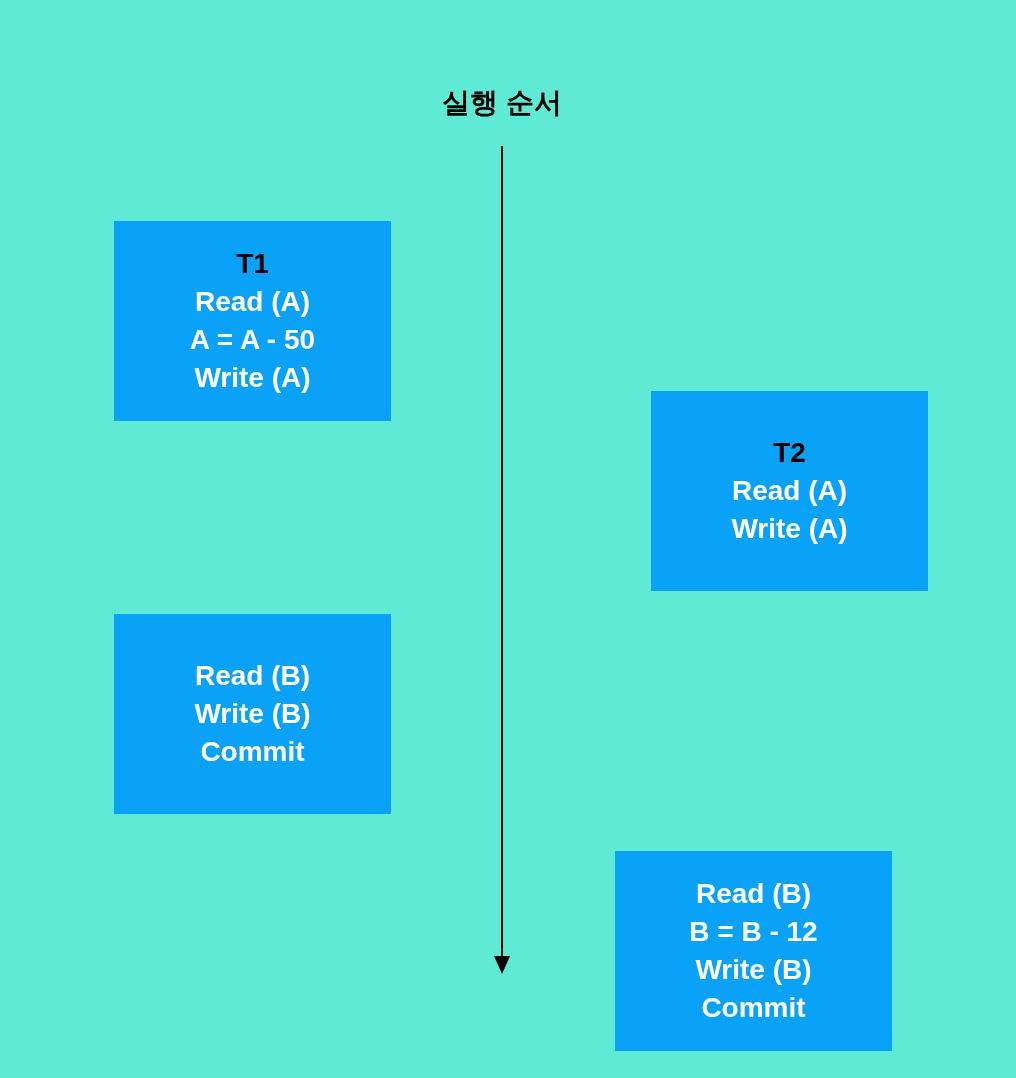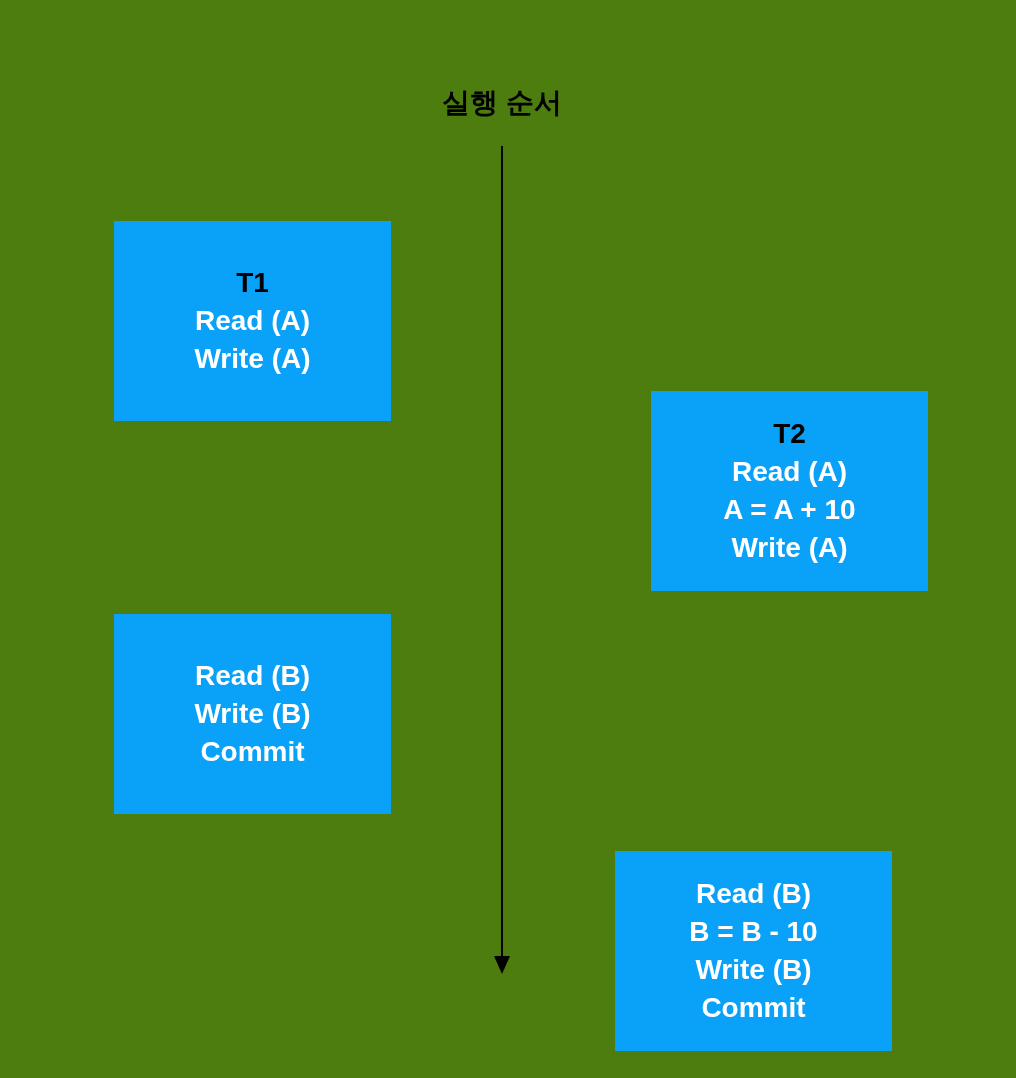--- a/index.html
+++ b/index.html
@@ -4,21 +4,21 @@
 <style>
   html, body {
     margin: 0;
     padding: 0;
     background: #ffffff;
   }
   .canvas {
     position: relative;
     width: 1016px;
     height: 1078px;
-    background: #4d7c0f;
+    background: #5eead4;
     overflow: hidden;
     font-family: "Liberation Sans", "DejaVu Sans", sans-serif;
   }
   .title {
     position: absolute;
     left: 402px;
     top: 84px;
     width: 200px;
     text-align: center;
     font-size: 28px;
@@ -77,36 +77,36 @@
   <div class="title">실행 순서</div>
 
   <div>
     <div class="arrow-line"></div>
     <div class="arrow-head"></div>
   </div>
 
   <div class="txn-box box-t1-step1">
     <div class="box-label">T1</div>
     <div class="box-line">Read (A)</div>
+    <div class="box-line">A = A - 50</div>
     <div class="box-line">Write (A)</div>
   </div>
 
   <div class="txn-box box-t2-step1">
     <div class="box-label">T2</div>
     <div class="box-line">Read (A)</div>
-    <div class="box-line">A = A + 10</div>
     <div class="box-line">Write (A)</div>
   </div>
 
   <div class="txn-box box-t1-step2">
     <div class="box-line">Read (B)</div>
     <div class="box-line">Write (B)</div>
     <div class="box-line">Commit</div>
   </div>
 
   <div class="txn-box box-t2-step2">
     <div class="box-line">Read (B)</div>
-    <div class="box-line">B = B - 10</div>
+    <div class="box-line">B = B - 12</div>
     <div class="box-line">Write (B)</div>
     <div class="box-line">Commit</div>
   </div>
 
 </div>
 
 </body></html>

